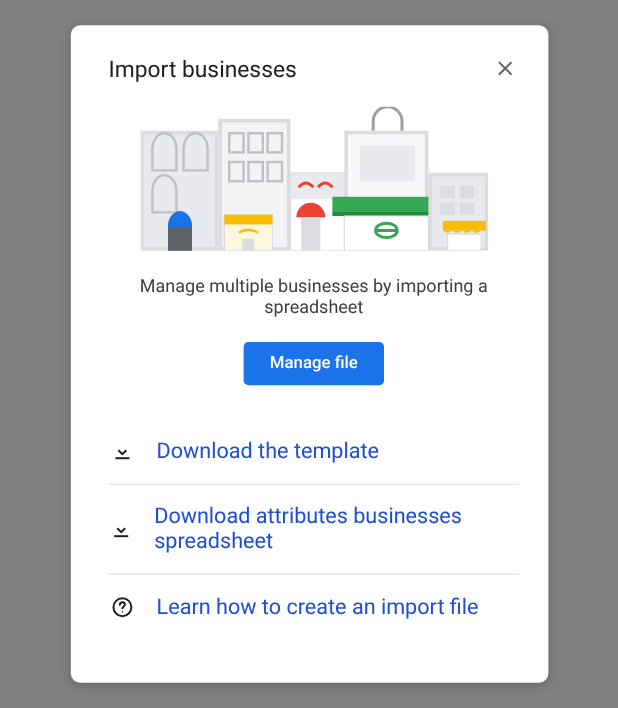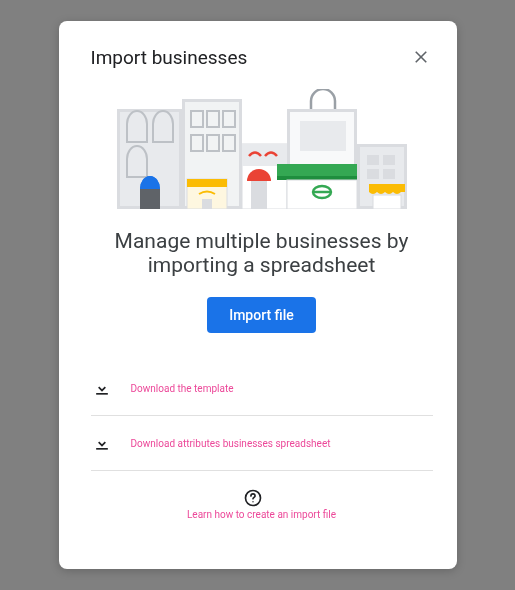--- a/index.html
+++ b/index.html
@@ -46,21 +46,21 @@
       align-items: center;
       justify-content: center;
     }
     .illustration {
       display: flex;
       justify-content: center;
       margin-bottom: 20px;
     }
     .description {
       text-align: center;
-      font-size: 21px;
+      font-size: 15px;
       color: #3c4043;
       margin-bottom: 20px;
     }
     .select-file-btn {
       display: block;
       margin: 0 auto 28px auto;
       background: #1a73e8;
       color: #fff;
       border: none;
       border-radius: 4px;
@@ -75,34 +75,33 @@
     }
     .action-item {
       display: flex;
       align-items: center;
       padding: 16px 0;
       border-bottom: 1px solid #e0e0e0;
       cursor: pointer;
     }
     .action-item:last-child {
       border-bottom: none;
-      flex-direction: column;
     }
     .action-icon {
       width: 22px;
       height: 22px;
       margin-right: 18px;
       color: #202124;
       display: flex;
       align-items: center;
       justify-content: center;
     }
     .action-label {
-      font-size: 10px;
-      color: #ec4899;
+      font-size: 18px;
+      color: #1d4ed8;
     }
   </style>
 </head>
 <body>
 
 <div class="dialog">
   <div class="dialog-header">
     <div class="dialog-title">Import businesses</div>
     <div class="close-btn">
       <svg width="18" height="18" viewBox="0 0 24 24" fill="none" stroke="currentColor" stroke-width="2.2">
@@ -165,21 +164,21 @@
       <rect x="266" y="80" width="12" height="10" fill="#dadce0"></rect>
 
       <rect x="252" y="95" width="36" height="8" fill="#fbbc04"></rect>
       <path d="M252 103 q4 4 8 0 q4 4 8 0 q4 4 8 0 q4 4 8 0" fill="#fbbc04"></path>
       <rect x="256" y="106" width="28" height="14" fill="#fff" stroke="#dadce0"></rect>
     </svg>
   </div>
 
   <div class="description">Manage multiple businesses by importing a spreadsheet</div>
 
-  <button class="select-file-btn">Import file</button>
+  <button class="select-file-btn">Manage file</button>
 
   <div class="action-list">
     <div class="action-item">
       <span class="action-icon">
         <svg width="20" height="20" viewBox="0 0 24 24" fill="currentColor">
           <path d="M12 3v10.59l-3.3-3.3L7.29 11.7 12 16.41l4.71-4.71-1.41-1.41L12 13.59V3h0z"></path>
           <rect x="5" y="18" width="14" height="2"></rect>
         </svg>
       </span>
       <span class="action-label">Download the template</span>

